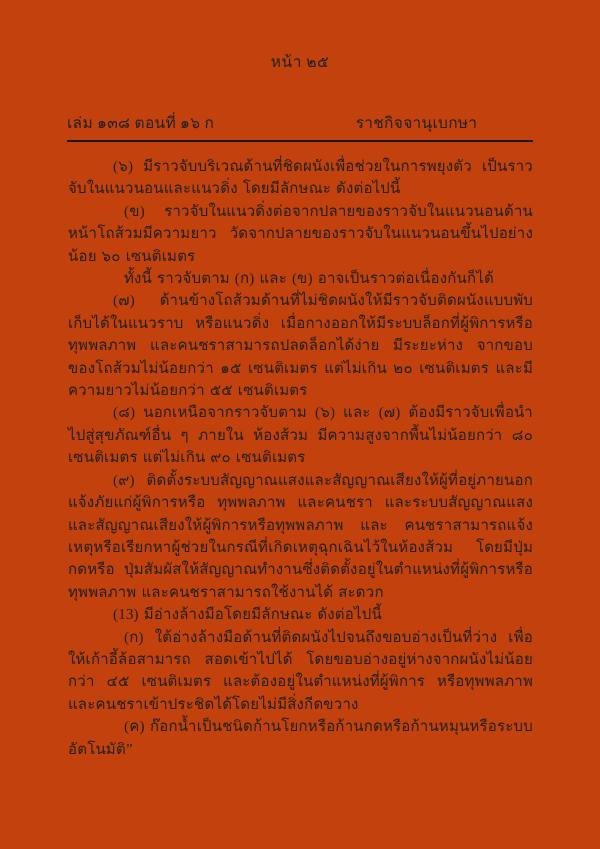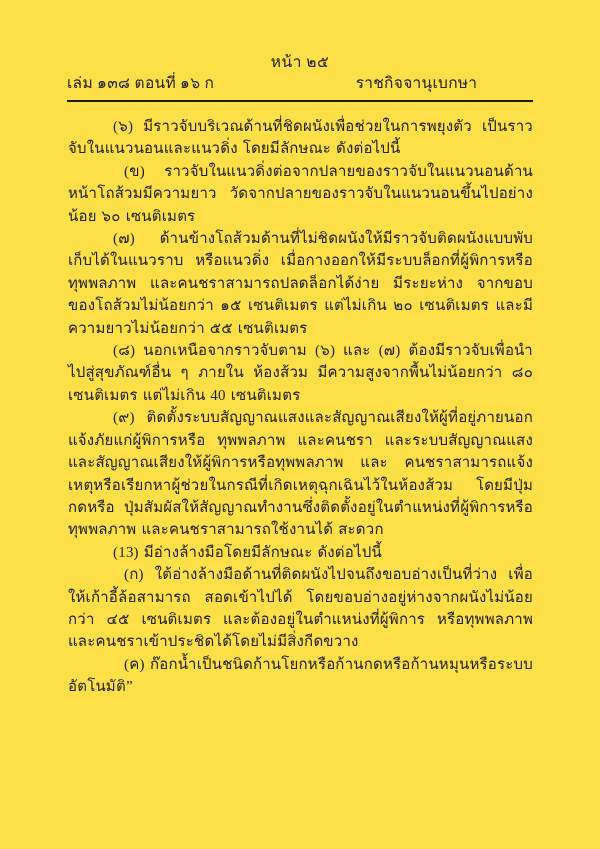--- a/index.html
+++ b/index.html
@@ -6,21 +6,21 @@
   html, body { background: #ffffff; }
   body {
     font-family: "Liberation Serif", "DejaVu Serif", serif;
     color: #222222;
     -webkit-font-smoothing: antialiased;
   }
   .page {
     position: relative;
     width: 600px;
     height: 849px;
-    background: #fde047;
+    background: #c2410c;
     overflow: hidden;
   }
   .gazette-header {
     padding-top: 52px;
     width: 466px;
     margin: 0 auto;
   }
   .page-number-line {
     text-align: center;
     font-size: 15.5px;
@@ -30,21 +30,21 @@
   .masthead-row {
     display: flex;
     justify-content: space-between;
     align-items: baseline;
     font-size: 15.5px;
     line-height: 22px;
     padding-bottom: 6px;
     border-bottom: 2px solid #1a1a1a;
     letter-spacing: 0.3px;
   }
-  .masthead-volume { flex: 1 1 0; text-align: left;  white-space: nowrap; }
+  .masthead-volume { flex: 1 1 0; text-align: left;  white-space: nowrap; margin-top: 40px; }
   .masthead-title  { flex: 1 1 0; text-align: center; white-space: nowrap; }
   .masthead-date   { flex: 1 1 0; text-align: right; white-space: nowrap; }
   .document-body {
     margin: 13px 67px 0 68px;
     font-size: 15px;
     line-height: 22.4px;
     text-align: justify;
     letter-spacing: 0.2px;
     word-spacing: 1px;
   }
@@ -62,21 +62,22 @@
     <div class="masthead-row">
       <span class="masthead-volume">เล่ม ๑๓๘ ตอนที่ ๑๖ ก</span>
       <span class="masthead-title">ราชกิจจานุเบกษา</span>
     </div>
   </div>
 
   <div class="document-body">
 
   <p class="para indent-1">(๖) มีราวจับบริเวณด้านที่ชิดผนังเพื่อช่วยในการพยุงตัว เป็นราวจับในแนวนอนและแนวดิ่ง โดยมีลักษณะ ดังต่อไปนี้</p>
       <p class="para indent-2">(ข) ราวจับในแนวดิ่งต่อจากปลายของราวจับในแนวนอนด้านหน้าโถส้วมมีความยาว วัดจากปลายของราวจับในแนวนอนขึ้นไปอย่างน้อย ๖๐ เซนติเมตร</p>
+      <p class="para indent-2">ทั้งนี้ ราวจับตาม (ก) และ (ข) อาจเป็นราวต่อเนื่องกันก็ได้</p>
       <p class="para indent-1">(๗) ด้านข้างโถส้วมด้านที่ไม่ชิดผนังให้มีราวจับติดผนังแบบพับเก็บได้ในแนวราบ หรือแนวดิ่ง เมื่อกางออกให้มีระบบล็อกที่ผู้พิการหรือทุพพลภาพ และคนชราสามารถปลดล็อกได้ง่าย มีระยะห่าง จากขอบของโถส้วมไม่น้อยกว่า ๑๕ เซนติเมตร แต่ไม่เกิน ๒๐ เซนติเมตร และมีความยาวไม่น้อยกว่า ๕๕ เซนติเมตร</p>
-      <p class="para indent-1">(๘) นอกเหนือจากราวจับตาม (๖) และ (๗) ต้องมีราวจับเพื่อนำไปสู่สุขภัณฑ์อื่น ๆ ภายใน ห้องส้วม มีความสูงจากพื้นไม่น้อยกว่า ๘๐ เซนติเมตร แต่ไม่เกิน 40 เซนติเมตร</p>
+      <p class="para indent-1">(๘) นอกเหนือจากราวจับตาม (๖) และ (๗) ต้องมีราวจับเพื่อนำไปสู่สุขภัณฑ์อื่น ๆ ภายใน ห้องส้วม มีความสูงจากพื้นไม่น้อยกว่า ๘๐ เซนติเมตร แต่ไม่เกิน ๙๐ เซนติเมตร</p>
       <p class="para indent-1">(๙) ติดตั้งระบบสัญญาณแสงและสัญญาณเสียงให้ผู้ที่อยู่ภายนอกแจ้งภัยแก่ผู้พิการหรือ ทุพพลภาพ และคนชรา และระบบสัญญาณแสงและสัญญาณเสียงให้ผู้พิการหรือทุพพลภาพ และ คนชราสามารถแจ้งเหตุหรือเรียกหาผู้ช่วยในกรณีที่เกิดเหตุฉุกเฉินไว้ในห้องส้วม โดยมีปุ่มกดหรือ ปุ่มสัมผัสให้สัญญาณทำงานซึ่งติดตั้งอยู่ในตำแหน่งที่ผู้พิการหรือทุพพลภาพ และคนชราสามารถใช้งานได้ สะดวก</p>
       <p class="para indent-1">(13) มีอ่างล้างมือโดยมีลักษณะ ดังต่อไปนี้</p>
       <p class="para indent-2">(ก) ใต้อ่างล้างมือด้านที่ติดผนังไปจนถึงขอบอ่างเป็นที่ว่าง เพื่อให้เก้าอี้ล้อสามารถ สอดเข้าไปได้ โดยขอบอ่างอยู่ห่างจากผนังไม่น้อยกว่า ๔๕ เซนติเมตร และต้องอยู่ในตำแหน่งที่ผู้พิการ หรือทุพพลภาพ และคนชราเข้าประชิดได้โดยไม่มีสิ่งกีดขวาง</p>
       <p class="para indent-2">(ค) ก๊อกน้ำเป็นชนิดก้านโยกหรือก้านกดหรือก้านหมุนหรือระบบอัตโนมัติ”</p>
     </div>
 
 </div>
 
 </body></html>

